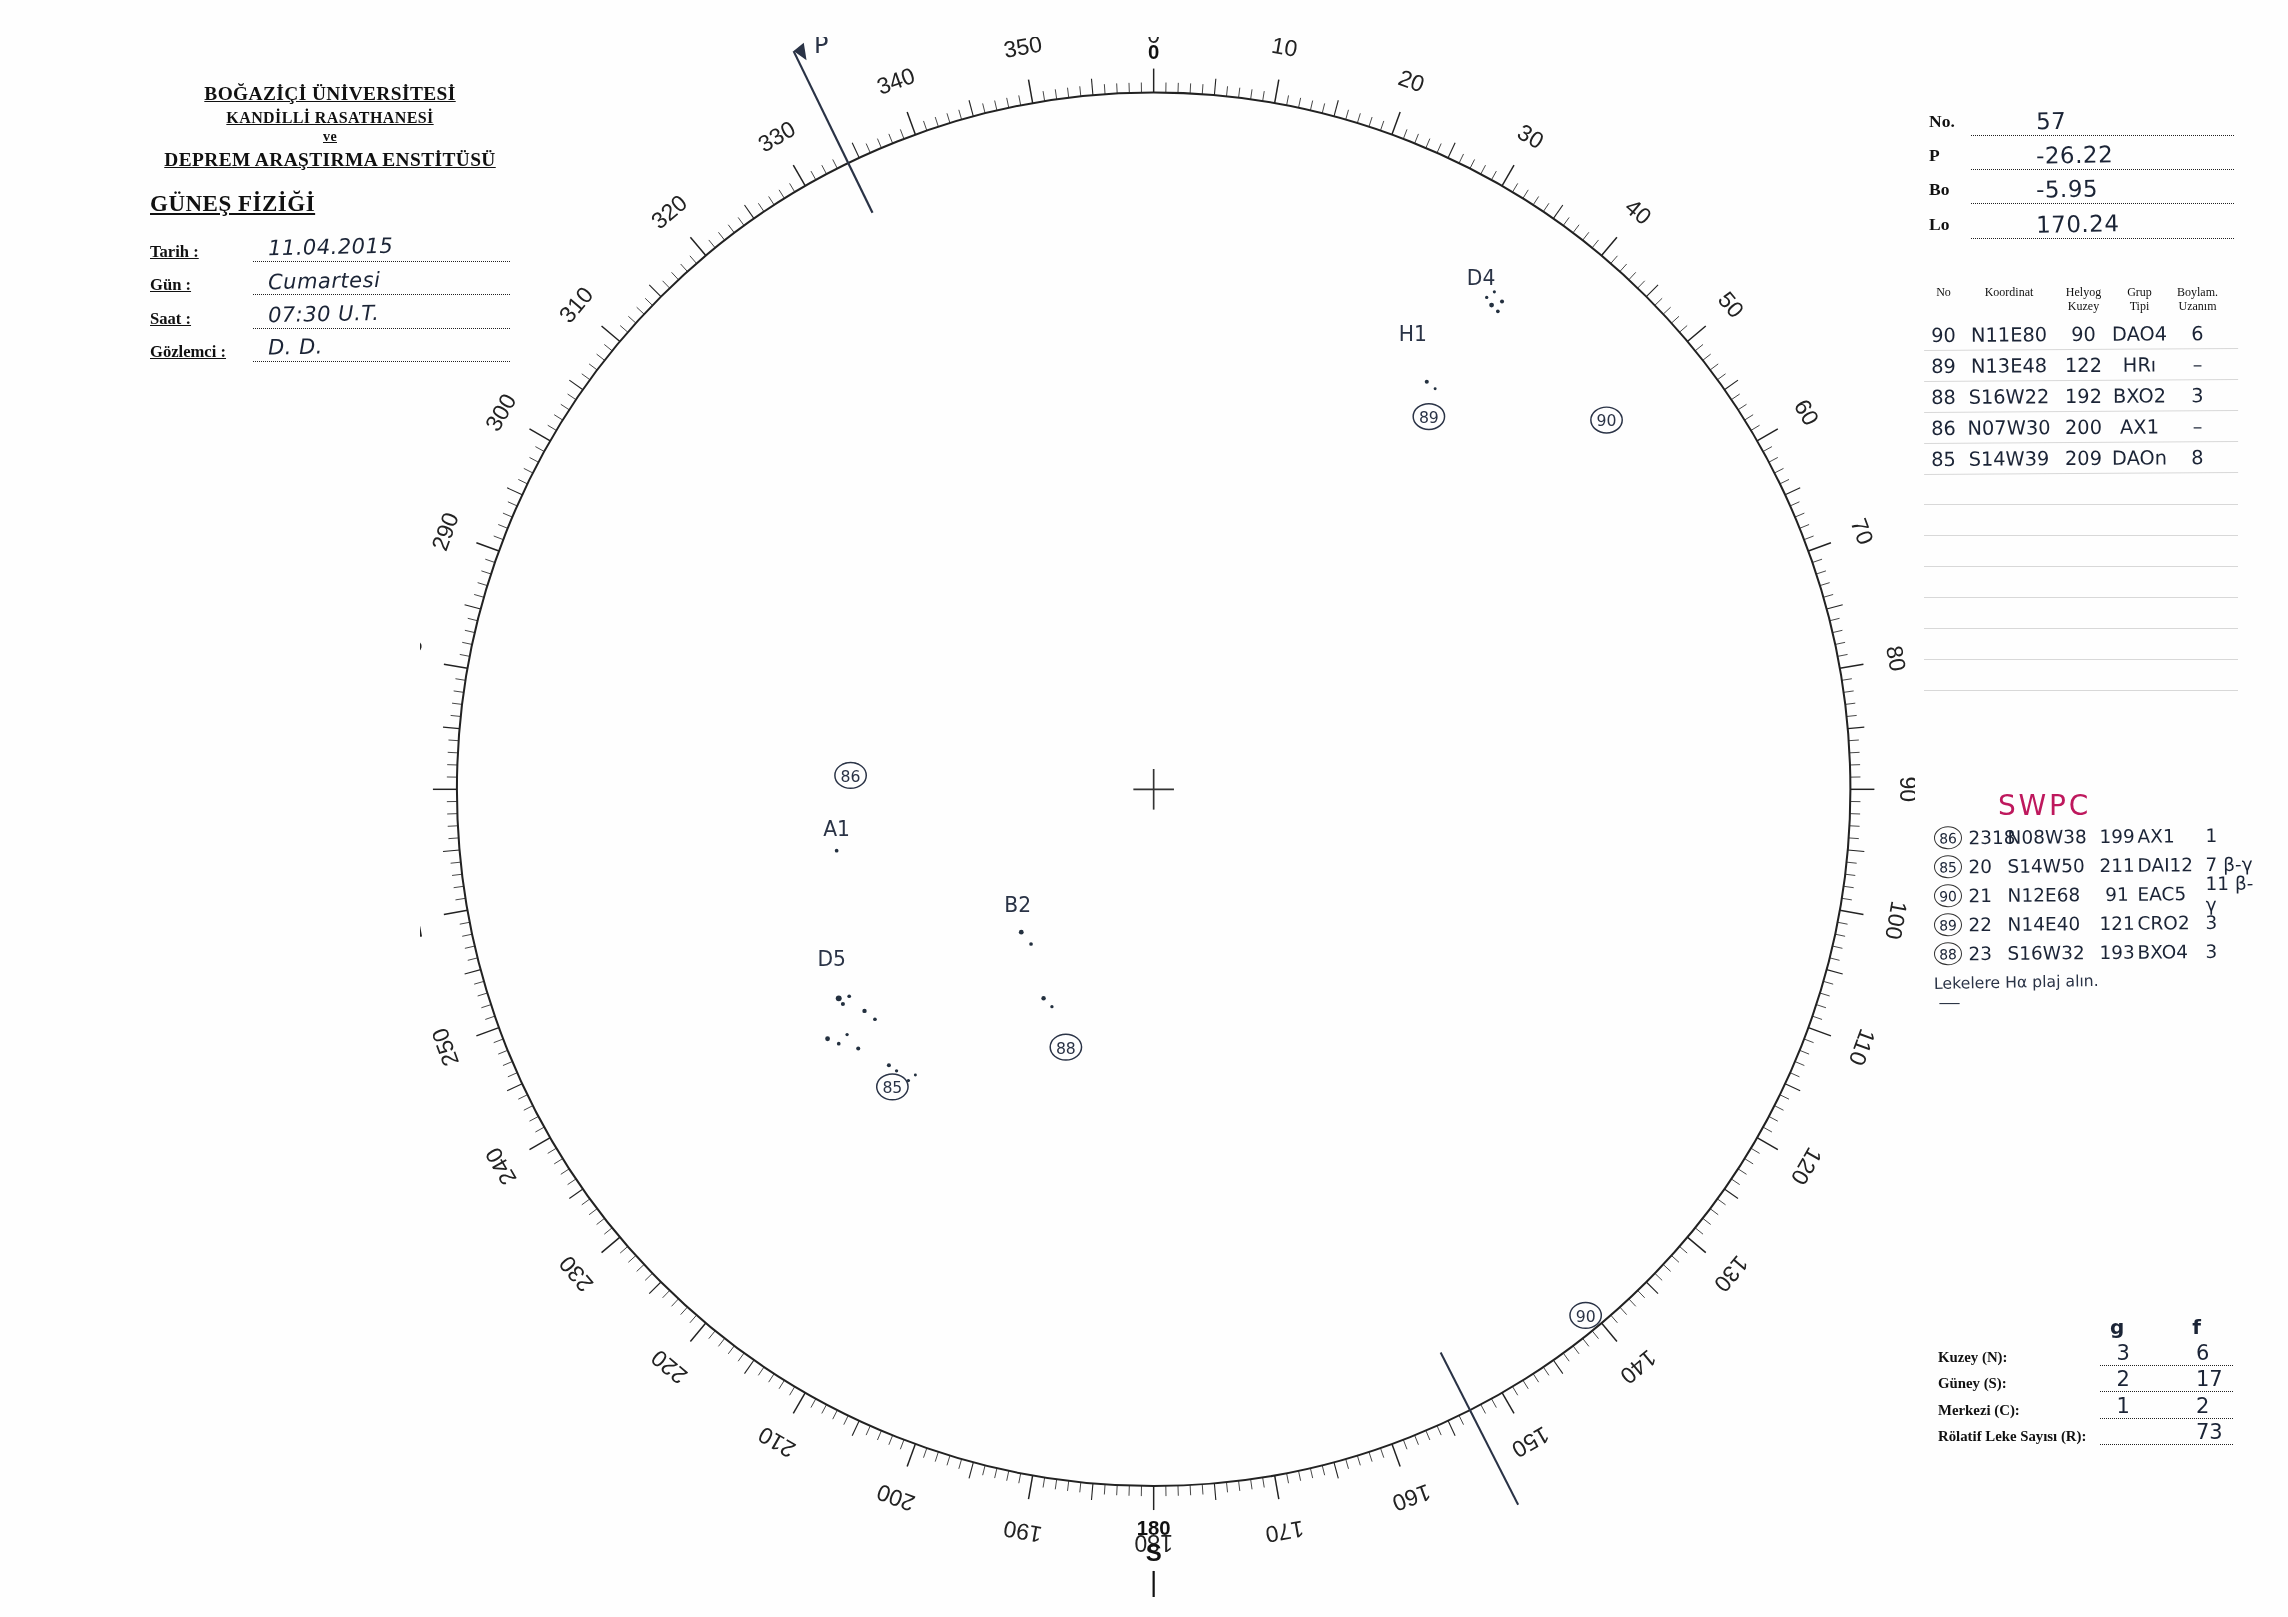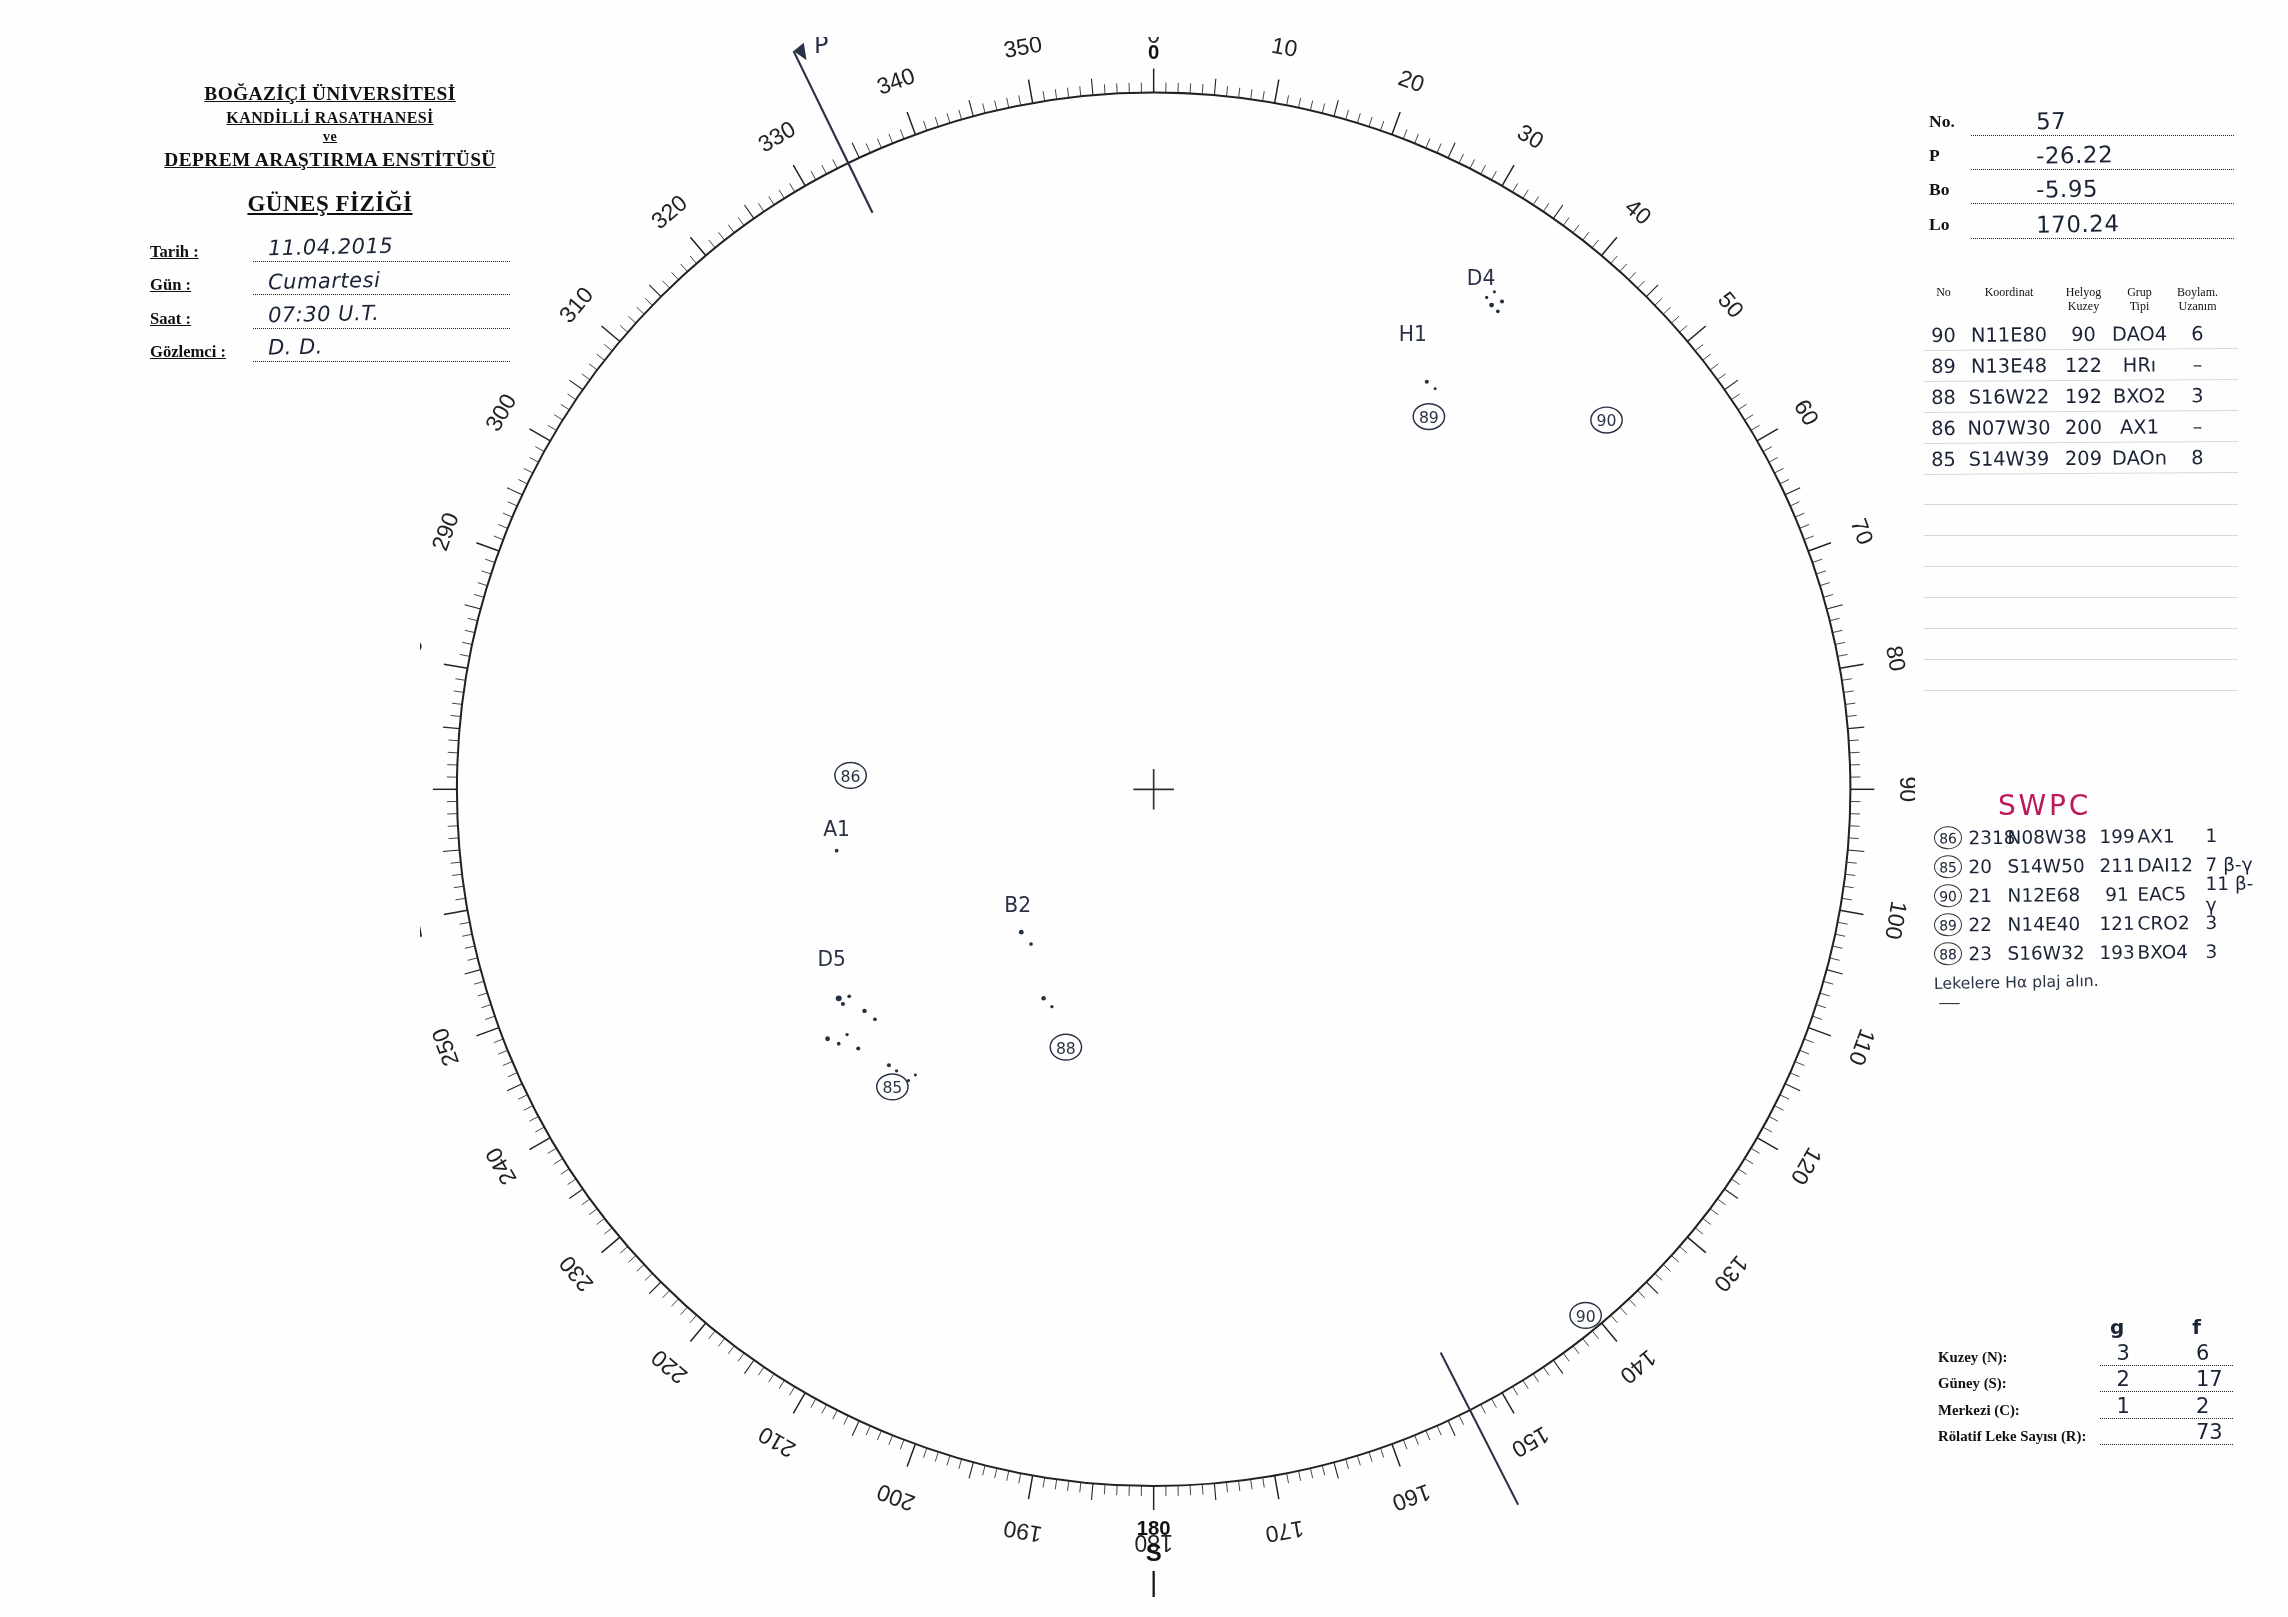--- a/index.html
+++ b/index.html
@@ -6,21 +6,21 @@
   body{width:2289px;height:1618px;position:relative;font-family:"Liberation Serif",serif;color:#111;overflow:hidden;}
   .sheet{position:absolute;inset:0;background:#fefefe;}
 
   
   #header-block{position:absolute;left:150px;top:83px;width:360px;text-decoration:underline;}
   #header-block .org{text-align:center;font-weight:bold;letter-spacing:0.4px;}
   #header-block .l1{font-size:19.4px;}
   #header-block .l2{font-size:16px;margin-top:3.7px;}
   #header-block .l3{font-size:14px;margin-top:2.8px;}
   #header-block .l4{font-size:19.4px;margin-top:3.7px;}
-  #header-block .title{text-align:center;font-size:23px;font-weight:bold;margin-top:20px;letter-spacing:0.5px;}
+  #header-block .title{font-size:23px;font-weight:bold;margin-top:20px;letter-spacing:0.5px;}
   .field-rows{margin-top:20px;}
   .f-row{display:flex;align-items:flex-end;font-size:17.5px;margin-bottom:8.3px;}
   .f-lab{width:103px;flex:0 0 103px;font-weight:bold;font-size:16.6px;}
   .f-dots{flex:1;border-bottom:1.4px dotted #222;position:relative;height:24px;}
   .f-val{position:absolute;left:14.8px;bottom:1.8px;font-family:"DejaVu Sans",sans-serif;font-size:21px;color:#1b2436;
          font-style:italic;letter-spacing:0.5px;transform:rotate(-1.2deg);}
 
   
   #quality-block{position:absolute;left:162px;top:1324px;width:305px;}
   .q-row{display:flex;align-items:flex-end;font-size:15.7px;margin-bottom:10px;}

